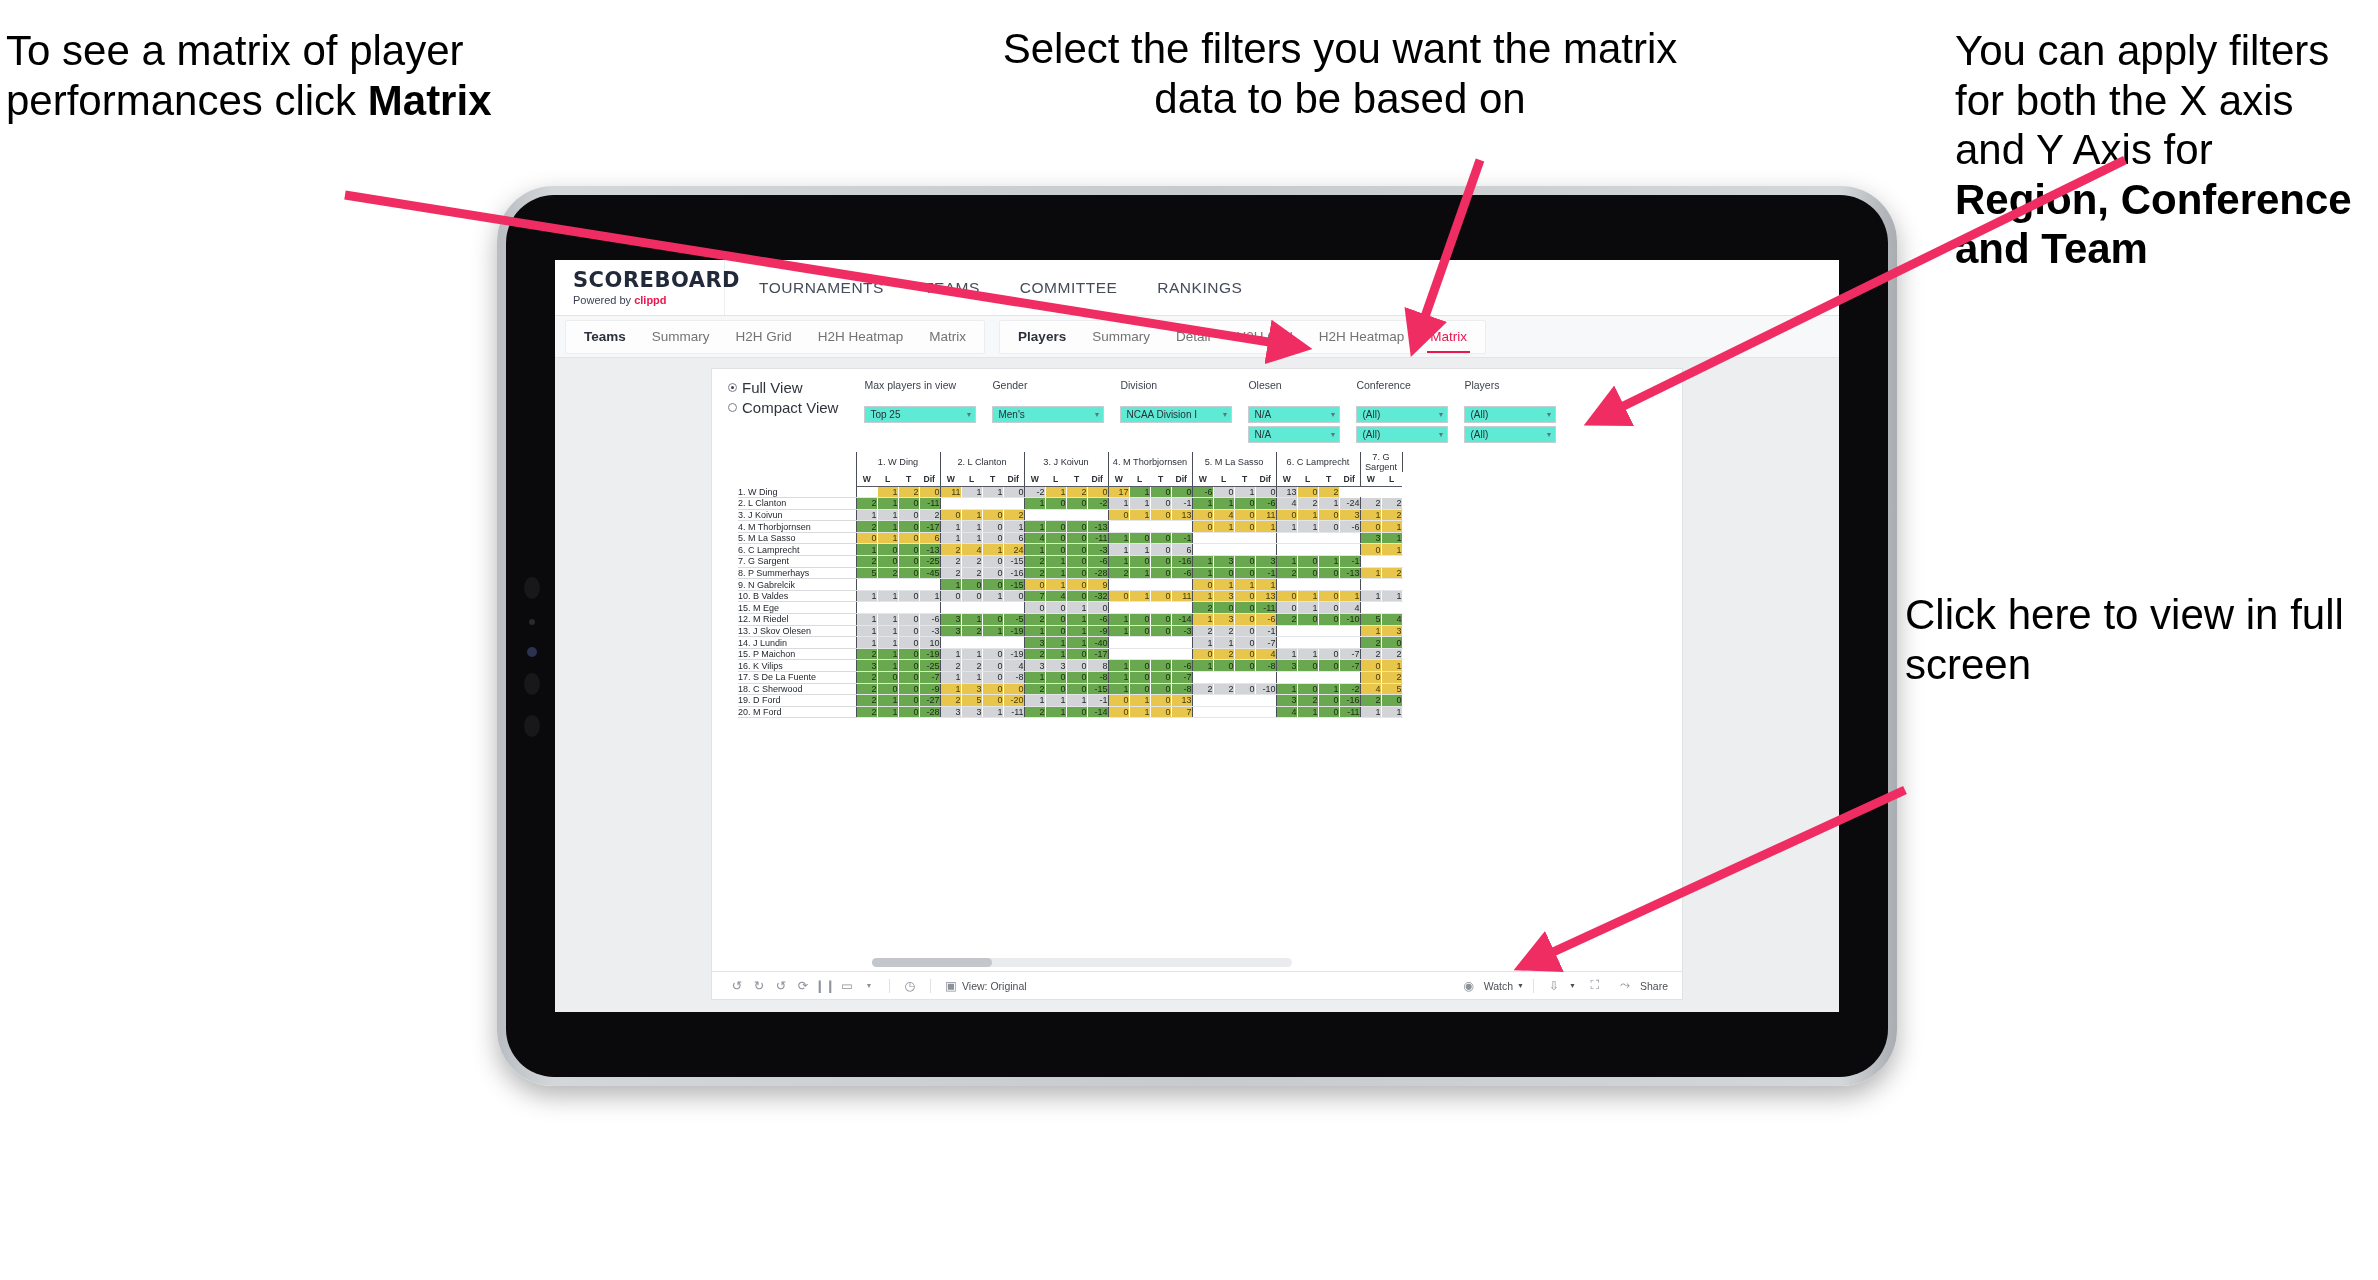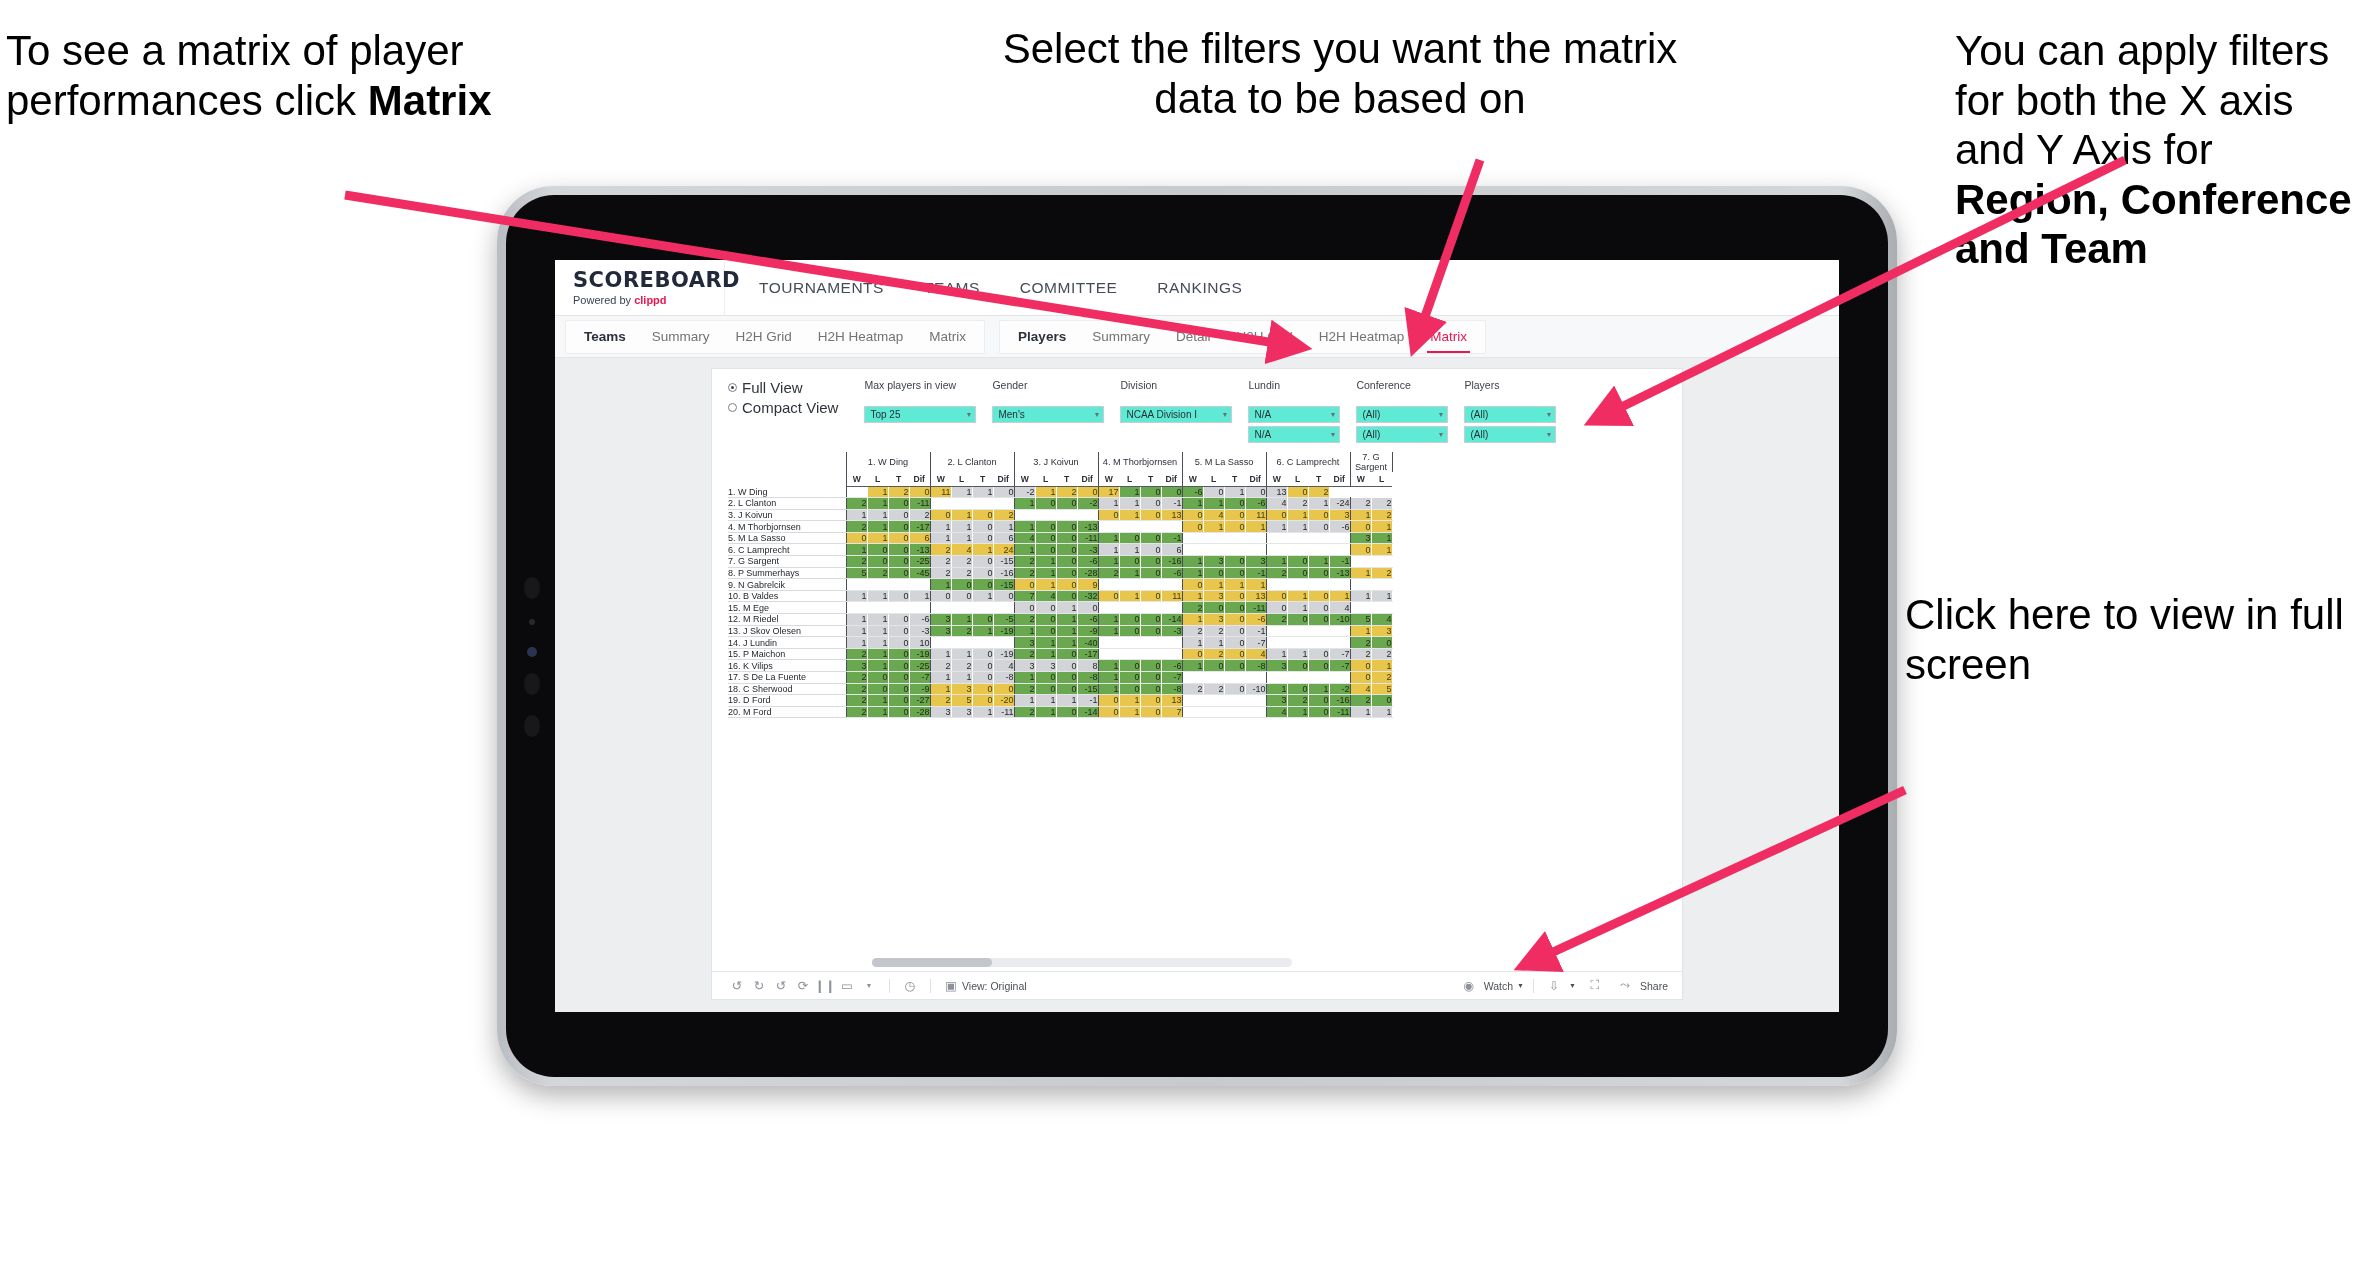--- a/index.html
+++ b/index.html
@@ -117,21 +117,21 @@
     display:flex; align-items:center; justify-content:space-between;
     border:1px solid #c9ccd1; background:#5eead4; height:17px;
     font-size:10px; color:#2b3037; padding:0 3px 0 5px; margin-bottom:3px;
   }
   .sel .car { font-size:7px; color:#6b7078; margin-left:8px;}
   .w-players { width:112px; } .w-gender { width:112px; }
   .w-div { width:112px; } .w-region { width:92px; }
   .w-conf { width:92px; } .w-plr { width:92px; }
 
   
-  .matrix-scroll { flex:1; overflow:hidden; padding:0 0 0 16px; position:relative; }
+  .matrix-scroll { flex:1; overflow:hidden; padding:0 0 0 26px; position:relative; }
   table.mx { border-collapse:collapse; font-size:9px; color:#24282e;
              font-family:"Liberation Sans", sans-serif; table-layout:fixed;}
   table.mx th, table.mx td { padding:0; }
   .nm-col { width:118px; }
   .v-col  { width:21px; }
   th.grp {
     font-size:9.2px; font-weight:400; color:#2b3038; text-align:center;
     height:15px; border-left:1.4px solid #4a4f57; border-right:1.4px solid #4a4f57;
   }
   th.sub {
@@ -269,21 +269,21 @@
 
           <div class="fgroup">
             <div class="flabel">Division</div>
             <div class="sel w-div">
               <span>NCAA Division I</span>
               <span class="car">▼</span>
             </div>
           </div>
 
           <div class="fgroup">
-            <div class="flabel">Lundin</div>
+            <div class="flabel">Olesen</div>
             <div class="sel w-region">
               <span>N/A</span>
               <span class="car">▼</span>
             </div>
             <div class="sel w-region">
               <span>N/A</span>
               <span class="car">▼</span>
             </div>
           </div>
 

